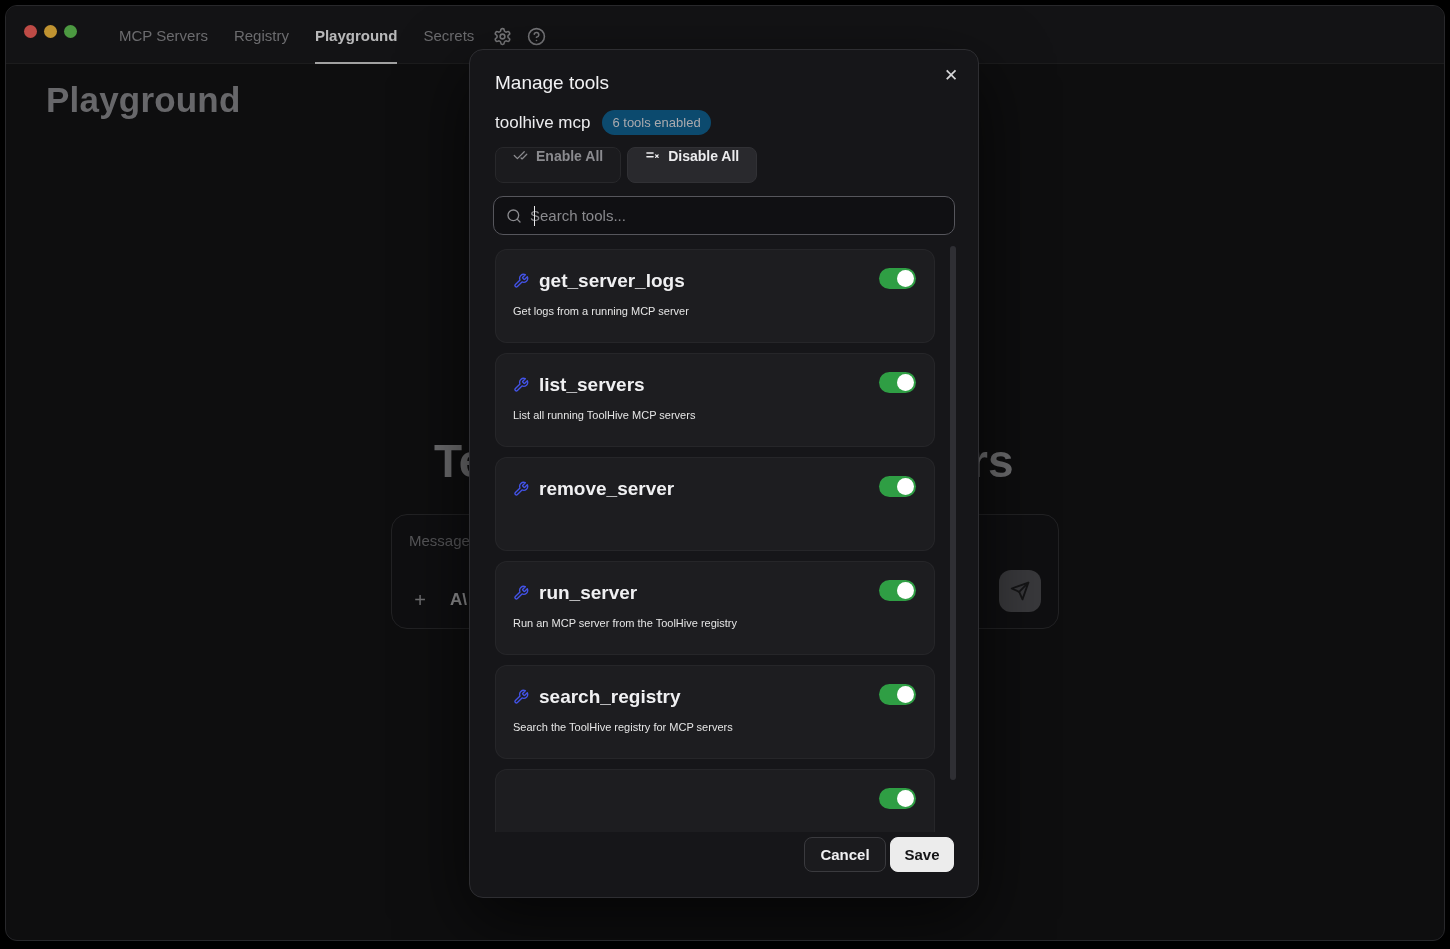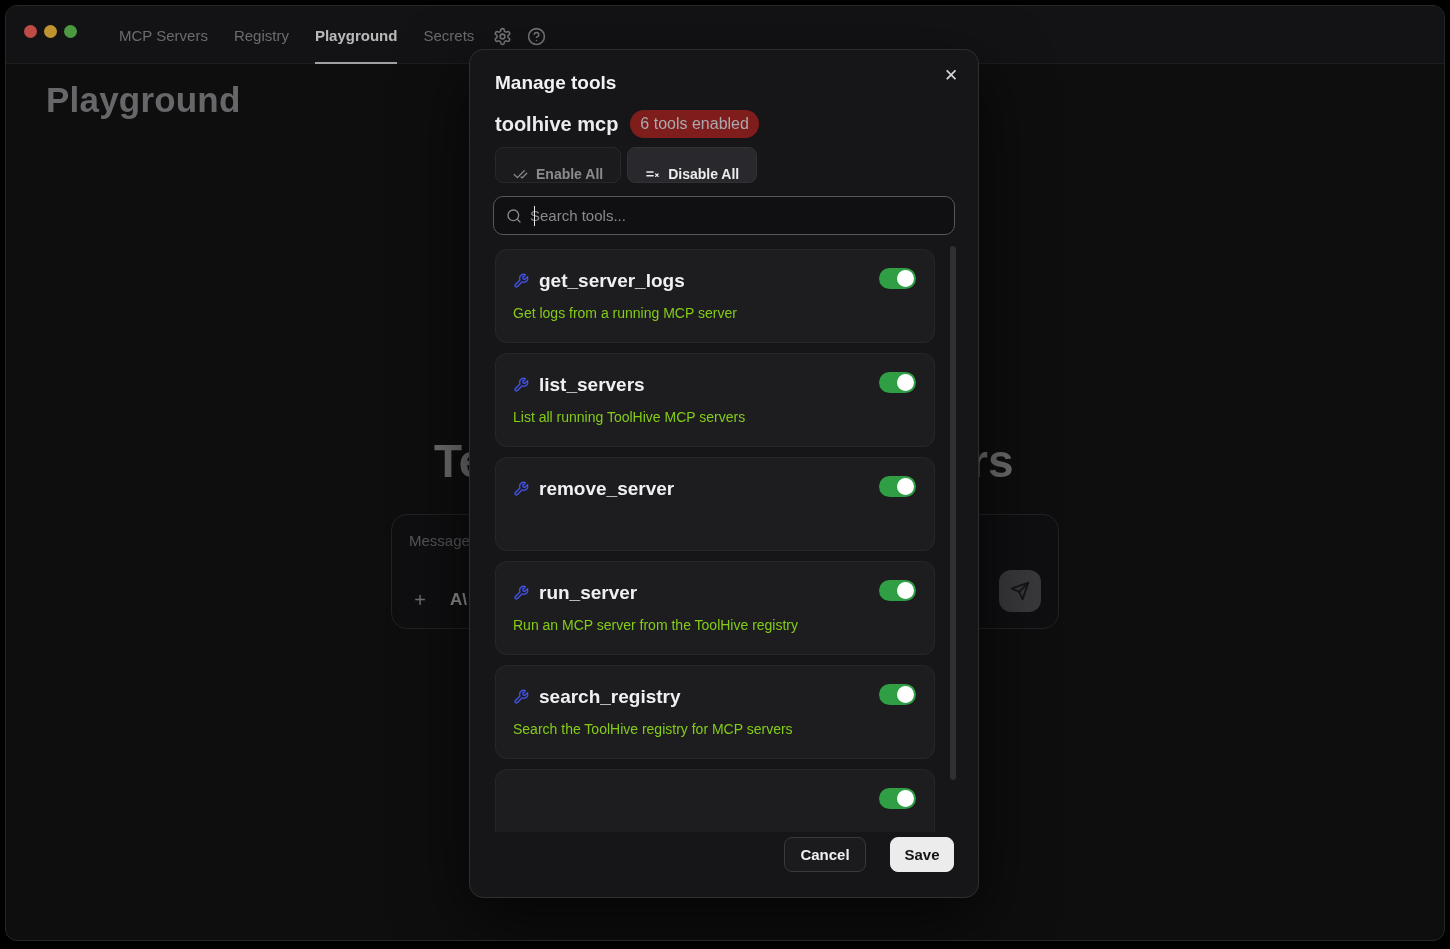--- a/index.html
+++ b/index.html
@@ -52,30 +52,30 @@
   .send-btn svg { width:20px; height:20px; color:#1b1b1d; }
 
   
   .dim { position:absolute; inset:0; background:rgba(0,0,0,.22); }
 
   
   .modal { position:absolute; left:463px; top:43px; width:510px; height:849px;
            background:#161619; border:1px solid #2e2e32; border-radius:14px;
            box-shadow:0 24px 70px rgba(0,0,0,.65); }
   .modal-title { position:absolute; left:25px; top:22px; font-size:19px;
-           font-weight:700; color:#f2f2f4; }
+           font-weight:400; color:#f2f2f4; }
   .modal-close { position:absolute; right:15px; top:14px; width:24px; height:24px;
            color:#d6d6d8; font-size:17px; line-height:24px; text-align:center; cursor:pointer; }
   .server-row { position:absolute; left:25px; top:60px; display:flex;
            align-items:center; gap:12px; }
-  .server-name { font-size:20px; font-weight:700; color:#ececee; }
-  .badge { font-size:16px; color:#aaaaae; background:#7f1d1d; padding:5px 10px;
+  .server-name { font-size:17px; font-weight:400; color:#ececee; }
+  .badge { font-size:13px; color:#aaaaae; background:#0c4a6e; padding:5px 10px;
            border-radius:999px; white-space:nowrap; }
   .bulk-row { position:absolute; left:25px; top:97px; display:flex; gap:6px; }
-  .bulk-btn { display:flex; align-items:flex-end; gap:8px; height:36px; padding:0 17px;
+  .bulk-btn { display:flex; align-items:flex-start; gap:8px; height:36px; padding:0 17px;
            border-radius:8px; font-size:14px; cursor:pointer; }
   .bulk-btn svg { width:15px; height:15px; }
   .enable-all  { background:#1b1b1e; border:1px solid #28282b; color:#8b8b8f; font-weight:600; }
   .disable-all { background:#29292d; border:1px solid #313135; color:#ececee; font-weight:700; }
 
   .search-wrap { position:absolute; left:23px; top:146px; width:462px; height:39px;
            background:#101013; border:1.5px solid #56565c; border-radius:10px; }
   .search-wrap svg { position:absolute; left:12px; top:11px; width:16px; height:16px;
            color:#8a8a8e; }
   .search-input { position:absolute; left:36px; top:0; width:418px; height:100%;
@@ -91,25 +91,25 @@
            background:#1d1d20; border:1px solid rgba(255,255,255,.045);
            border-radius:12px; padding:20px 18px 0 17px; }
   .tool-head { display:flex; align-items:center; gap:10px; }
   .tool-wrench { width:16px; height:16px; color:#4353e8; flex:0 0 auto; }
   .tool-wrench svg { width:16px; height:16px; display:block; }
   .tool-name { font-size:19px; font-weight:700; color:#f0f0f2; }
   .toggle { position:absolute; right:18px; top:18px; width:37px; height:21px;
            border-radius:999px; background:#2f9e44; cursor:pointer; }
   .toggle .knob { position:absolute; right:2px; top:2px; width:17px; height:17px;
            border-radius:50%; background:#fff; }
-  .tool-desc { margin-top:13px; font-size:14px; color:#84cc16; }
+  .tool-desc { margin-top:13px; font-size:11px; color:#e5e5e5; }
   .list-scrollbar { position:absolute; right:22px; top:196px; width:6px; height:534px;
            border-radius:3px; background:#2f2f34; }
 
-  .modal-footer { position:absolute; right:24px; bottom:25px; display:flex; gap:24px; }
+  .modal-footer { position:absolute; right:24px; bottom:25px; display:flex; gap:4px; }
   .btn { height:35px; border-radius:8px; font-size:15px; display:flex;
          align-items:center; justify-content:center; cursor:pointer;
          font-family:"Liberation Sans", sans-serif; }
   .cancel-btn { width:82px; background:#1b1b1e; border:1px solid #3a3a3e;
          color:#f0f0f2; font-weight:600; }
   .save-btn { width:64px; background:#ececec; border:1px solid #ececec;
          color:#141416; font-weight:600; }
 </style>
 </head>
 <body>

